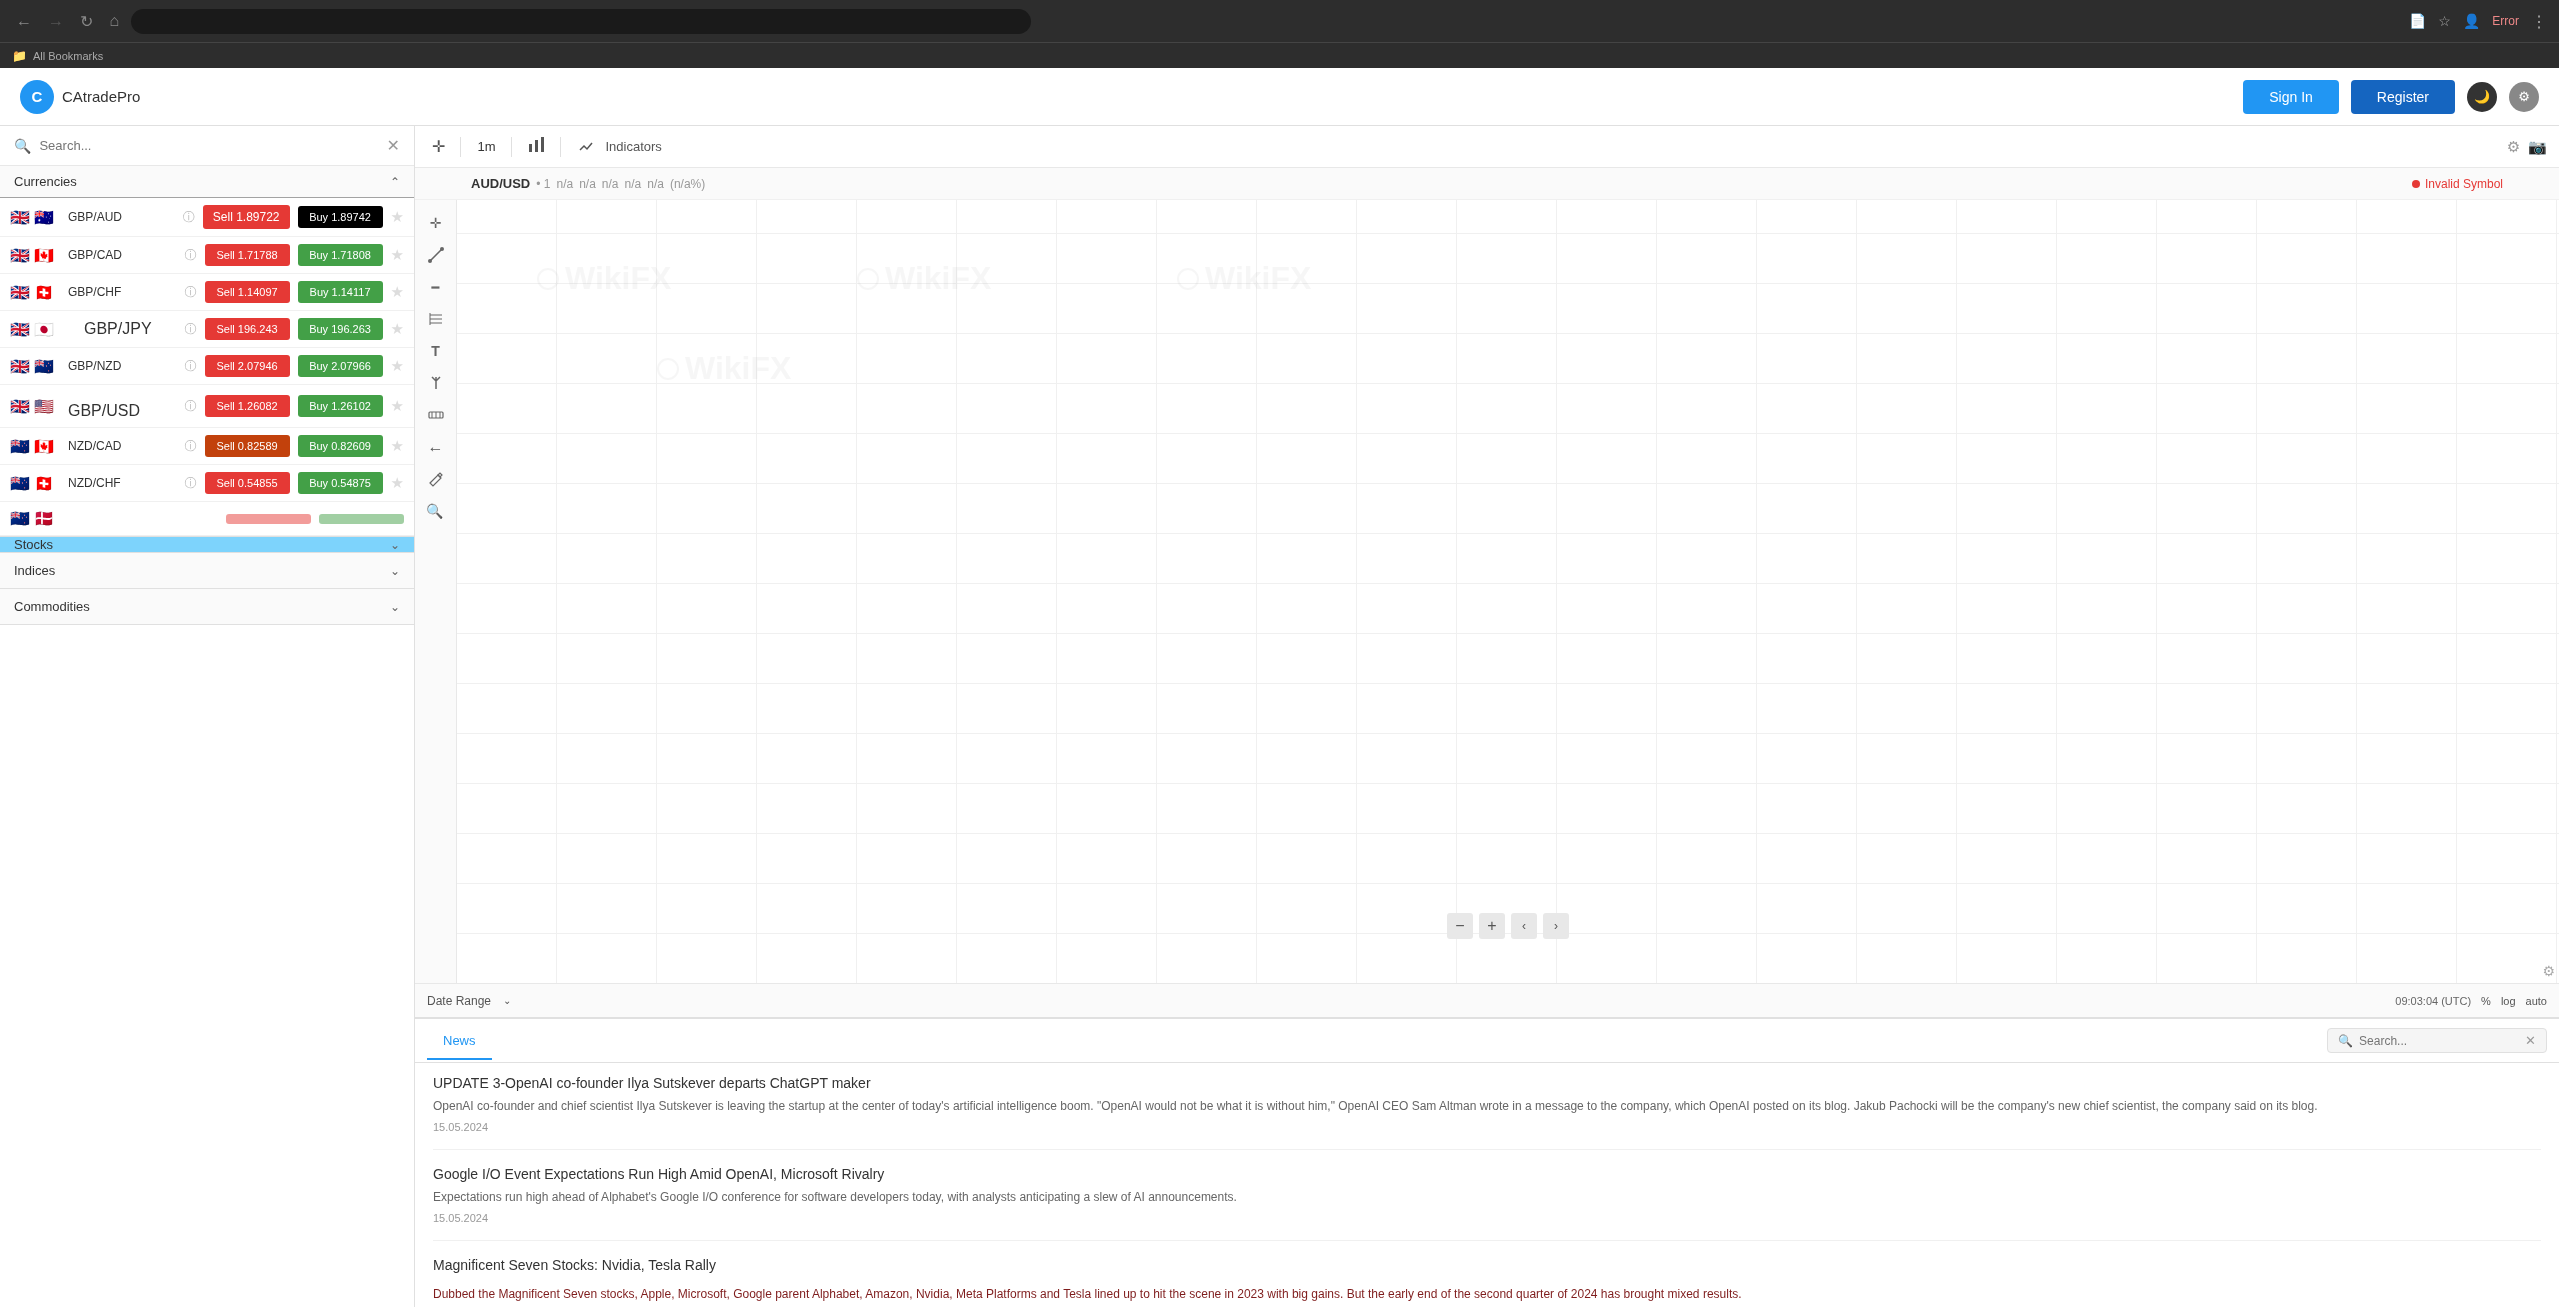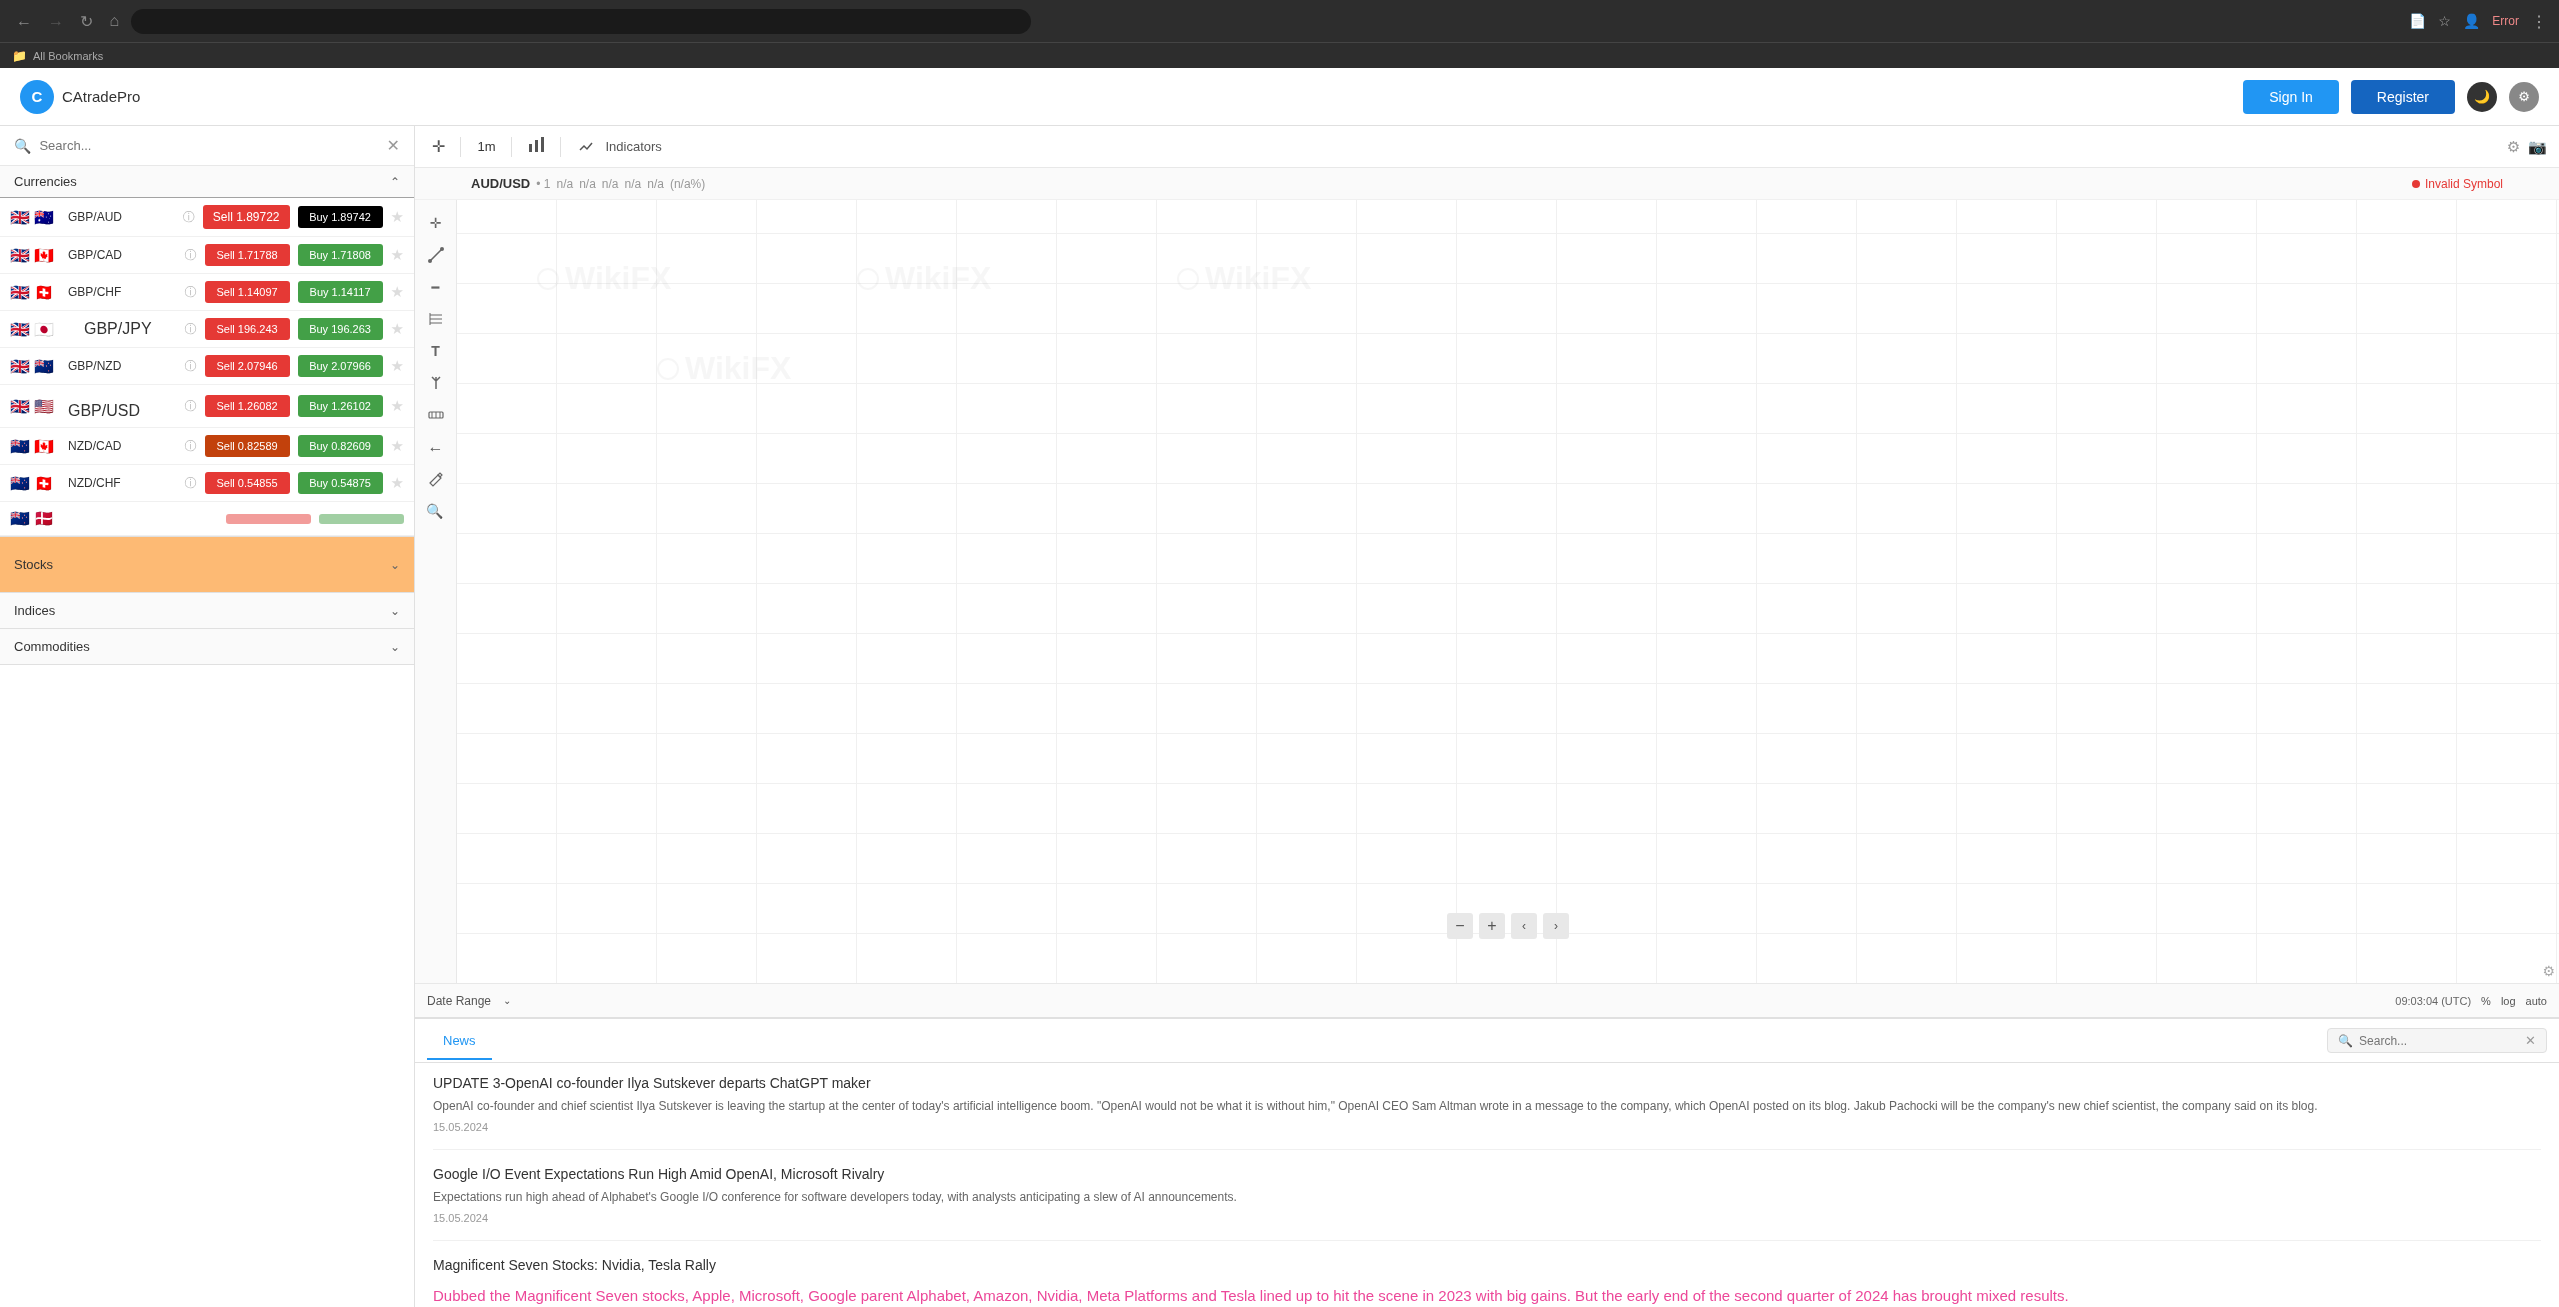--- a/index.html
+++ b/index.html
@@ -143,21 +143,21 @@
         </div>
 
         <div style="display:flex;align-items:center;padding:7px 10px;border-bottom:1px solid #f0f0f0;gap:4px;">
           <span style="font-size:16px;width:28px;">🇳🇿</span>
           <span style="font-size:16px;width:28px;margin-left:-8px;">🇩🇰</span>
           <span style="flex:1;font-size:12px;color:#333;font-weight:500;margin-left:2px;"></span>
           <button style="background:#e53935;color:white;border:none;padding:5px 10px;border-radius:3px;font-size:11px;cursor:pointer;min-width:85px;opacity:0.5;"></button>
           <button style="background:#43a047;color:white;border:none;padding:5px 10px;border-radius:3px;font-size:11px;cursor:pointer;min-width:85px;margin-left:4px;opacity:0.5;"></button>
         </div>
 
-        <div style="display:flex;align-items:center;padding:20px 14px;background:#fdba74;border-top:1px solid #e0e0e0;border-bottom:1px solid #e0e0e0;">
+        <div style="display:flex;align-items:center;padding:0 14px;background:#7dd3fc;border-top:1px solid #e0e0e0;border-bottom:1px solid #e0e0e0;">
           <span style="font-size:13px;color:#333;font-weight:500;flex:1;">Stocks</span>
           <span style="color:#666;font-size:12px;">⌄</span>
         </div>
 
         <div style="display:flex;align-items:center;padding:10px 14px;background:#fafafa;border-bottom:1px solid #e0e0e0;">
           <span style="font-size:13px;color:#333;font-weight:500;flex:1;">Indices</span>
           <span style="color:#666;font-size:12px;">⌄</span>
         </div>
 
         <div style="display:flex;align-items:center;padding:10px 14px;background:#fafafa;border-bottom:1px solid #e0e0e0;">
@@ -315,21 +315,21 @@
           </div>
 
           <div style="margin-bottom:16px;padding-bottom:16px;border-bottom:1px solid #f0f0f0;">
             <div style="font-size:14px;color:#333;font-weight:500;margin-bottom:6px;cursor:pointer;">Google I/O Event Expectations Run High Amid OpenAI, Microsoft Rivalry</div>
             <div style="font-size:12px;color:#666;line-height:1.5;margin-bottom:6px;">Expectations run high ahead of Alphabet's Google I/O conference for software developers today, with analysts anticipating a slew of AI announcements.</div>
             <div style="font-size:11px;color:#999;">15.05.2024</div>
           </div>
 
           <div style="margin-bottom:16px;padding-bottom:16px;border-bottom:1px solid #f0f0f0;">
             <div style="font-size:14px;color:#333;font-weight:500;margin-bottom:6px;cursor:pointer;">Magnificent Seven Stocks: Nvidia, Tesla Rally</div>
-            <div style="font-size:15px;color:#ec4899;line-height:1.5;margin-bottom:6px;margin-top:12px;">Dubbed the Magnificent Seven stocks, Apple, Microsoft, Google parent Alphabet, Amazon, Nvidia, Meta Platforms and Tesla lined up to hit the scene in 2023 with big gains. But the early end of the second quarter of 2024 has brought mixed results.</div>
+            <div style="font-size:12px;color:#7f1d1d;line-height:1.5;margin-bottom:6px;margin-top:12px;">Dubbed the Magnificent Seven stocks, Apple, Microsoft, Google parent Alphabet, Amazon, Nvidia, Meta Platforms and Tesla lined up to hit the scene in 2023 with big gains. But the early end of the second quarter of 2024 has brought mixed results.</div>
             <div style="font-size:11px;color:#999;">15.05.2024</div>
           </div>
 
         </div>
       </div>
 
     </div>
 
   </div>
 

